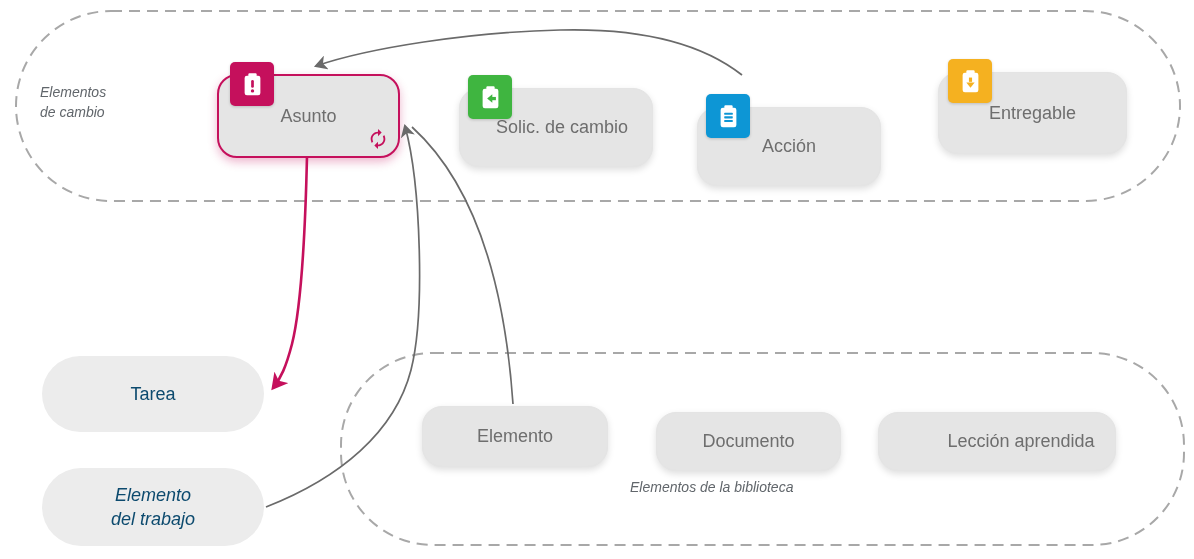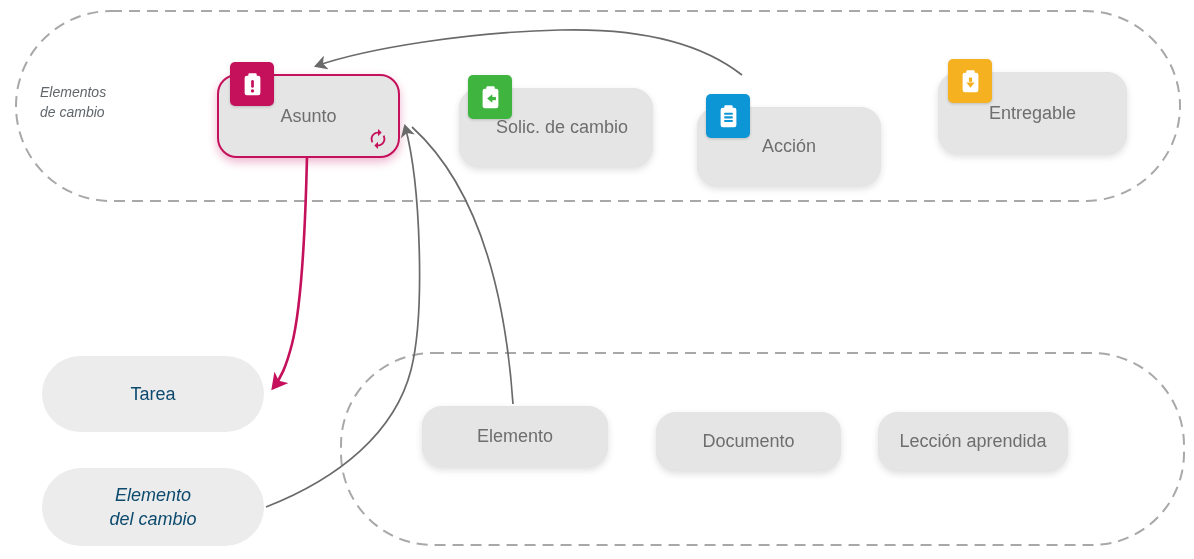--- a/index.html
+++ b/index.html
@@ -30,20 +30,21 @@
 
   <svg id="bg-layer" class="layer" width="1194" height="559">
     <rect x="16" y="11" width="1164" height="190" rx="95" fill="none" stroke="#a8a8a8" stroke-width="2" stroke-dasharray="11 7"></rect>
     <rect x="341" y="353" width="843" height="192" rx="92" fill="none" stroke="#a8a8a8" stroke-width="2" stroke-dasharray="11 7"></rect>
   </svg>
 
   <div class="group-label" style="left:40px;top:82px;">
     <div>Elementos</div>
     <div>de cambio</div>
   </div>
+  <div class="group-label" style="left:630px;top:477px;">Elementos de la biblioteca</div>
 
   <div class="card highlight" style="left:217px;top:74px;width:179px;height:80px;">
     <span class="badge" style="background:#C5105C;">
       <svg viewBox="0 0 24 24">
           <rect x="8.3" y="2" width="7.4" height="4.4" rx="1" fill="#fff"></rect>
         <rect x="5" y="4.2" width="14" height="17.3" rx="2" fill="#fff"></rect>
         <rect x="10.8" y="7.9" width="2.4" height="7" rx="1.2" fill="#C5105C"></rect>
         <circle cx="12" cy="17.7" r="1.5" fill="#C5105C"></circle>
         </svg>
     </span>
@@ -90,30 +91,30 @@
     <span>Entregable</span>
   </div>
 
 
   <div class="pill" style="left:42px;top:356px;width:222px;height:76px;">
     <span>Tarea</span>
   </div>
 
   <div class="pill" style="left:42px;top:468px;width:222px;height:78px;font-style:italic;">
     <span>Elemento</span>
-    <span>del cambio</span>
+    <span>del trabajo</span>
   </div>
 
   <div class="card" style="left:422px;top:406px;width:184px;height:59px;">
     <span>Elemento</span>
   </div>
   <div class="card" style="left:656px;top:412px;width:183px;height:57px;">
     <span>Documento</span>
   </div>
-  <div class="card" style="left:878px;top:412px;width:188px;height:57px;">
+  <div class="card" style="left:878px;top:412px;width:188px;height:57px;padding-left:48px;">
     <span>Lección aprendida</span>
   </div>
 
   <svg id="arrow-layer" class="layer" width="1194" height="559">
     <defs>
       <marker id="arrGray" viewBox="0 0 10 10" refX="7.5" refY="5" markerWidth="8.5" markerHeight="8.5" orient="auto">
         <path d="M0,0 L9,5 L0,10 L2.4,5 Z" fill="#6a6a6a"></path>
       </marker>
       <marker id="arrCrimson" viewBox="0 0 10 10" refX="7.5" refY="5" markerWidth="7" markerHeight="7" orient="auto">
         <path d="M0,0 L9,5 L0,10 L2.4,5 Z" fill="#C5105C"></path>

